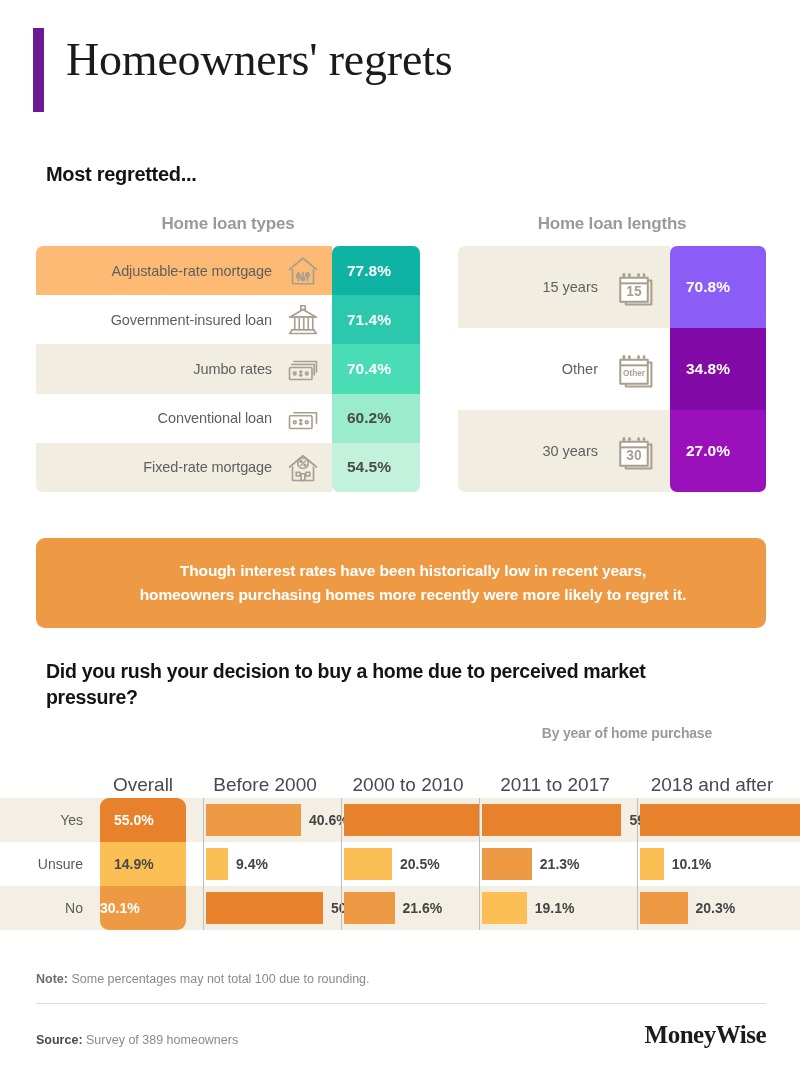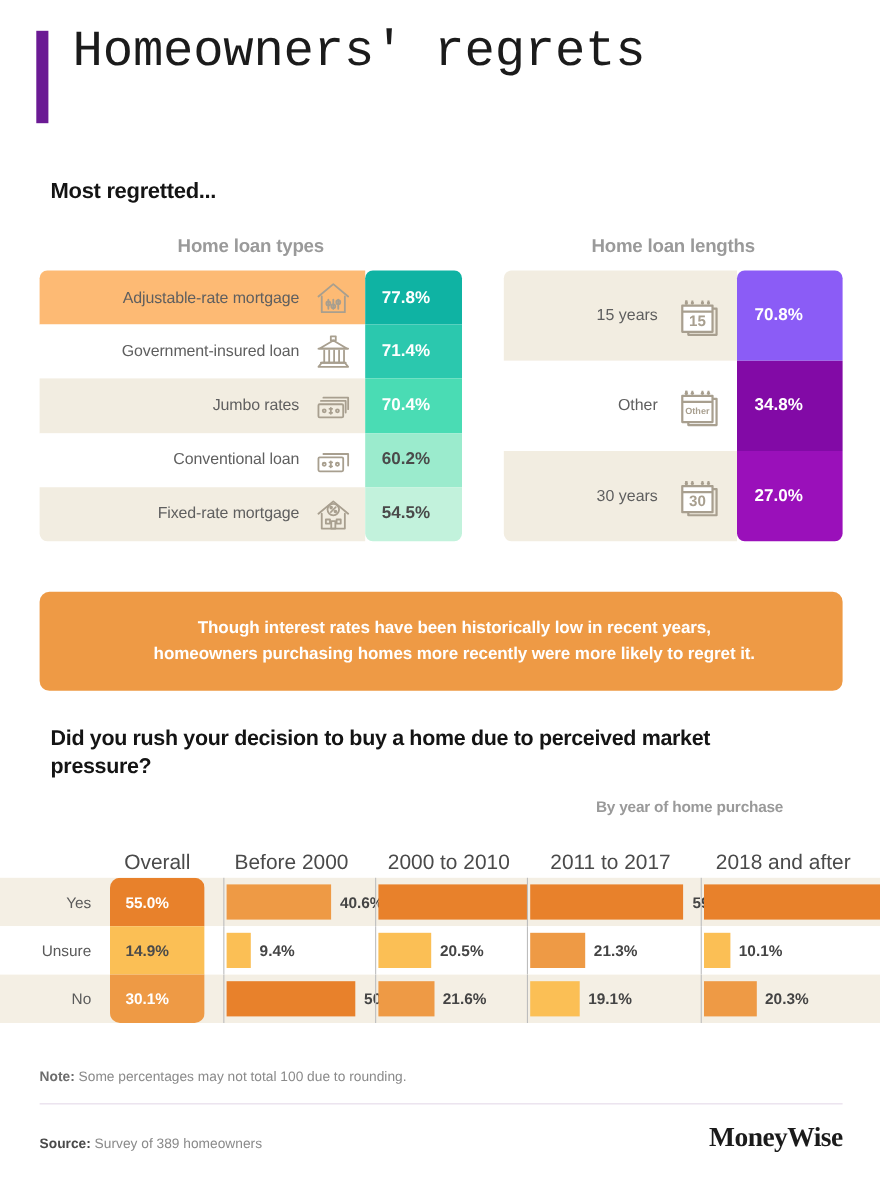--- a/index.html
+++ b/index.html
@@ -10,22 +10,22 @@
     -webkit-font-smoothing: antialiased;
   }
   .page { position: relative; width: 800px; height: 1078px; overflow: hidden; background:#fff; }
 
   
   .accent-bar {
     position: absolute; left: 33px; top: 28px;
     width: 11px; height: 84px; background: #6B1A94;
   }
   .title {
-    position: absolute; left: 66px; top: 20px;
-    font-family: Liberation Mono, monospace;
+    position: absolute; left: 66px; top: 32px;
+    font-family: Liberation Serif, serif;
     font-size: 46px; font-weight: 400; color: #1b1b1b;
     letter-spacing: -0.2px; line-height: 1.2;
   }
 
   
   .most-regretted {
     position: absolute; left: 46px; top: 163px;
     font-size: 20px; font-weight: 700; color: #141414;
     letter-spacing: -0.3px;
   }
@@ -386,21 +386,21 @@
           </div>
           <div class="bar-cell" style="left:637px;width:150px">
             <div class="sep"></div>
             <div class="bar" style="width:47.501999999999995px;background:#EE9A45"></div>
             <div class="barval" style="left:58.501999999999995px">20.3%</div>
           </div>
         </div>
         <div class="overall-round">
           <div style="height:44px;background:#E8812B;display:flex;align-items:center;padding-left:14px;font-size:14px;font-weight:700;color:#ffffff">55.0%</div>
           <div style="height:44px;background:#FBBF55;display:flex;align-items:center;padding-left:14px;font-size:14px;font-weight:700;color:#4a4a4a">14.9%</div>
-          <div style="height:44px;background:#EE9A45;display:flex;align-items:center;padding-left:14px;font-size:14px;font-weight:700;color:#ffffff">30.1%</div>
+          <div style="height:44px;background:#EE9A45;display:flex;align-items:center;font-size:14px;font-weight:700;color:#ffffff">30.1%</div>
         </div>
       </div>
   </div>
 
   <div class="note">
     <b>Note:</b><span> Some percentages may not total 100 due to rounding.</span>
   </div>
   <div class="rule"></div>
   <div class="source">
     <b>Source:</b><span> Survey of 389 homeowners</span>

